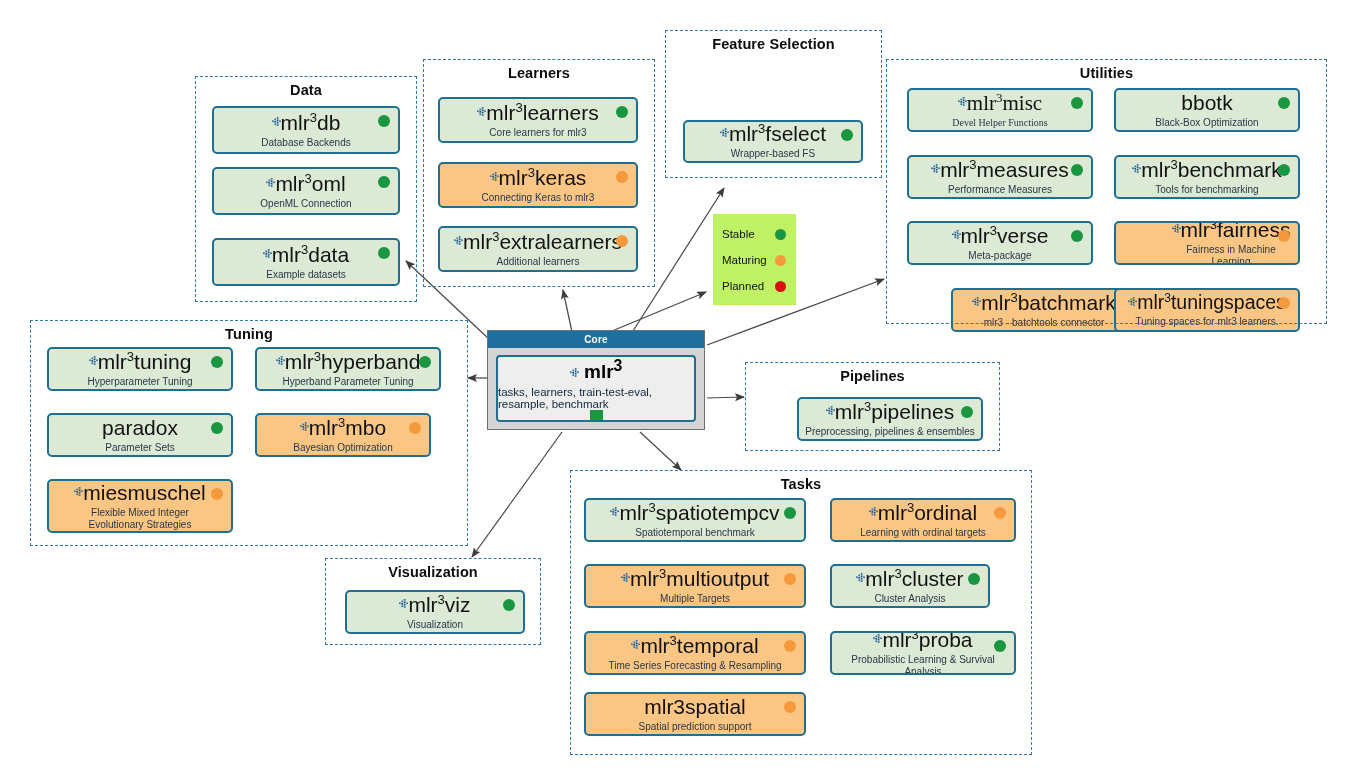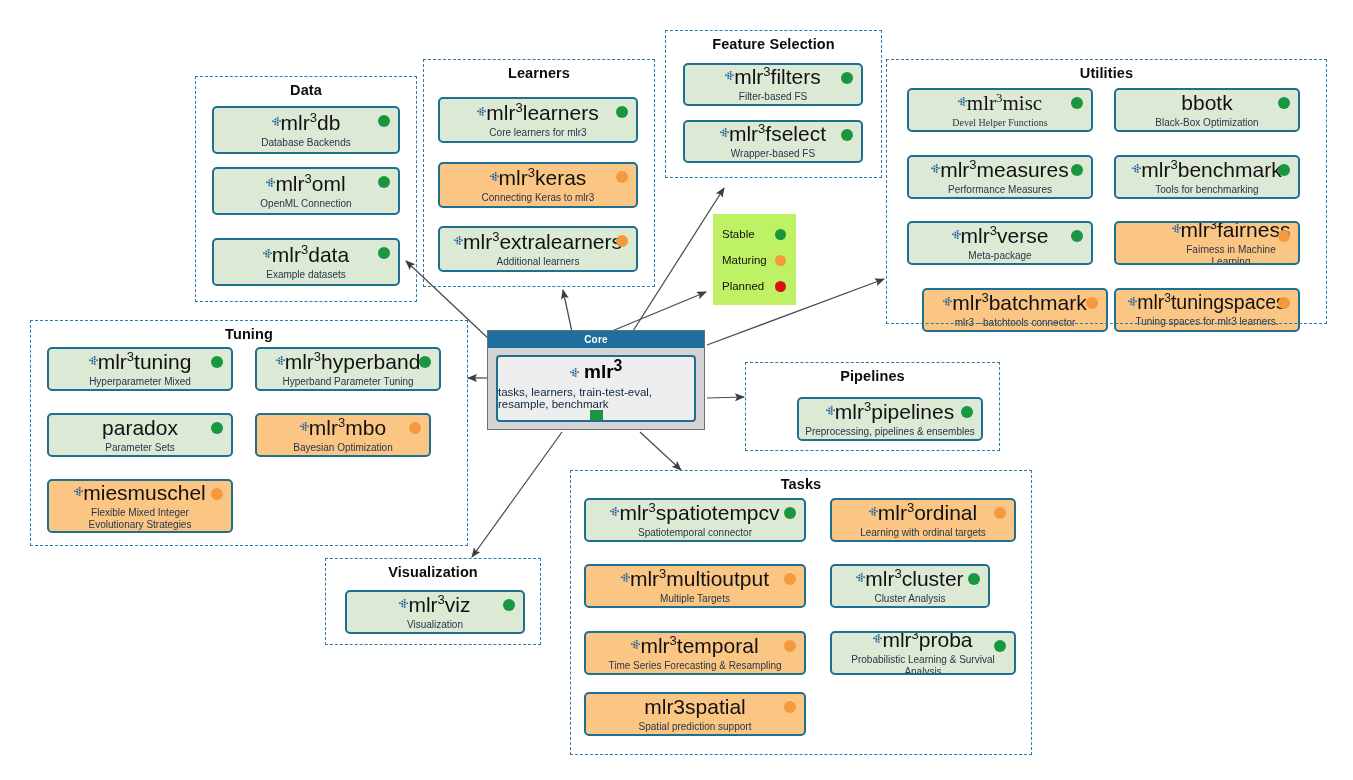--- a/index.html
+++ b/index.html
@@ -301,38 +301,20 @@
           </svg></span>
       <span class="pname">mlr<sup>3</sup>extralearners</span>
     </div>
     <div class="pdesc">Additional learners</div>
     <span class="dot maturing"></span>
   </div>
 
   <div class="group" style="left:665px; top:30px; width:217px; height:148px;">
     <div class="group-title">Feature Selection</div>
   </div>
-  <div class="pkg" style="left:683px; top:63px; width:180px; height:43px;">
-    <div class="name-row">
-      <span class="hexlogo"><svg viewBox="0 0 10 10" width="10" height="10">
-            <rect x="0" y="3.4" width="1.7" height="1.7" fill="#2b6ea8"></rect>
-            <rect x="2.4" y="1.6" width="1.7" height="1.7" fill="#2b6ea8"></rect>
-            <rect x="4.8" y="0" width="1.7" height="1.7" fill="#2b6ea8"></rect>
-            <rect x="2.4" y="4.0" width="1.7" height="1.7" fill="#1b4f7d"></rect>
-            <rect x="4.8" y="2.4" width="1.7" height="1.7" fill="#1b4f7d"></rect>
-            <rect x="4.8" y="4.8" width="1.7" height="1.7" fill="#1b4f7d"></rect>
-            <rect x="2.4" y="6.4" width="1.7" height="1.7" fill="#2b6ea8"></rect>
-            <rect x="4.8" y="7.2" width="1.7" height="1.7" fill="#2b6ea8"></rect>
-            <rect x="7.2" y="3.4" width="1.7" height="1.7" fill="#2b6ea8"></rect>
-          </svg></span>
-      <span class="pname">mlr<sup>3</sup>filters</span>
-    </div>
-    <div class="pdesc">Filter-based FS</div>
-    <span class="dot stable"></span>
-  </div>
   <div class="pkg" style="left:683px; top:120px; width:180px; height:43px;">
     <div class="name-row">
       <span class="hexlogo"><svg viewBox="0 0 10 10" width="10" height="10">
             <rect x="0" y="3.4" width="1.7" height="1.7" fill="#2b6ea8"></rect>
             <rect x="2.4" y="1.6" width="1.7" height="1.7" fill="#2b6ea8"></rect>
             <rect x="4.8" y="0" width="1.7" height="1.7" fill="#2b6ea8"></rect>
             <rect x="2.4" y="4.0" width="1.7" height="1.7" fill="#1b4f7d"></rect>
             <rect x="4.8" y="2.4" width="1.7" height="1.7" fill="#1b4f7d"></rect>
             <rect x="4.8" y="4.8" width="1.7" height="1.7" fill="#1b4f7d"></rect>
             <rect x="2.4" y="6.4" width="1.7" height="1.7" fill="#2b6ea8"></rect>
@@ -438,21 +420,21 @@
             <rect x="4.8" y="4.8" width="1.7" height="1.7" fill="#1b4f7d"></rect>
             <rect x="2.4" y="6.4" width="1.7" height="1.7" fill="#2b6ea8"></rect>
             <rect x="4.8" y="7.2" width="1.7" height="1.7" fill="#2b6ea8"></rect>
             <rect x="7.2" y="3.4" width="1.7" height="1.7" fill="#2b6ea8"></rect>
           </svg></span>
         <span class="pname">mlr<sup>3</sup>fairness</span>
       </div>
     <div class="pdesc">Fairness in Machine Learning</div>
     <span class="dot maturing"></span>
   </div>
-  <div class="pkg maturing" style="left:922px; top:288px; width:186px; height:44px;">
+  <div class="pkg maturing" style="left:951px; top:288px; width:186px; height:44px;">
     <div class="name-row">
         <span class="hexlogo"><svg viewBox="0 0 10 10" width="10" height="10">
             <rect x="0" y="3.4" width="1.7" height="1.7" fill="#2b6ea8"></rect>
             <rect x="2.4" y="1.6" width="1.7" height="1.7" fill="#2b6ea8"></rect>
             <rect x="4.8" y="0" width="1.7" height="1.7" fill="#2b6ea8"></rect>
             <rect x="2.4" y="4.0" width="1.7" height="1.7" fill="#1b4f7d"></rect>
             <rect x="4.8" y="2.4" width="1.7" height="1.7" fill="#1b4f7d"></rect>
             <rect x="4.8" y="4.8" width="1.7" height="1.7" fill="#1b4f7d"></rect>
             <rect x="2.4" y="6.4" width="1.7" height="1.7" fill="#2b6ea8"></rect>
             <rect x="4.8" y="7.2" width="1.7" height="1.7" fill="#2b6ea8"></rect>
@@ -493,21 +475,21 @@
             <rect x="4.8" y="0" width="1.7" height="1.7" fill="#2b6ea8"></rect>
             <rect x="2.4" y="4.0" width="1.7" height="1.7" fill="#1b4f7d"></rect>
             <rect x="4.8" y="2.4" width="1.7" height="1.7" fill="#1b4f7d"></rect>
             <rect x="4.8" y="4.8" width="1.7" height="1.7" fill="#1b4f7d"></rect>
             <rect x="2.4" y="6.4" width="1.7" height="1.7" fill="#2b6ea8"></rect>
             <rect x="4.8" y="7.2" width="1.7" height="1.7" fill="#2b6ea8"></rect>
             <rect x="7.2" y="3.4" width="1.7" height="1.7" fill="#2b6ea8"></rect>
           </svg></span>
         <span class="pname">mlr<sup>3</sup>tuning</span>
       </div>
-    <div class="pdesc">Hyperparameter Mixed</div>
+    <div class="pdesc">Hyperparameter Tuning</div>
     <span class="dot stable"></span>
   </div>
   <div class="pkg" style="left:255px; top:347px; width:186px; height:44px;">
     <div class="name-row">
         <span class="hexlogo"><svg viewBox="0 0 10 10" width="10" height="10">
             <rect x="0" y="3.4" width="1.7" height="1.7" fill="#2b6ea8"></rect>
             <rect x="2.4" y="1.6" width="1.7" height="1.7" fill="#2b6ea8"></rect>
             <rect x="4.8" y="0" width="1.7" height="1.7" fill="#2b6ea8"></rect>
             <rect x="2.4" y="4.0" width="1.7" height="1.7" fill="#1b4f7d"></rect>
             <rect x="4.8" y="2.4" width="1.7" height="1.7" fill="#1b4f7d"></rect>
@@ -599,21 +581,21 @@
             <rect x="4.8" y="0" width="1.7" height="1.7" fill="#2b6ea8"></rect>
             <rect x="2.4" y="4.0" width="1.7" height="1.7" fill="#1b4f7d"></rect>
             <rect x="4.8" y="2.4" width="1.7" height="1.7" fill="#1b4f7d"></rect>
             <rect x="4.8" y="4.8" width="1.7" height="1.7" fill="#1b4f7d"></rect>
             <rect x="2.4" y="6.4" width="1.7" height="1.7" fill="#2b6ea8"></rect>
             <rect x="4.8" y="7.2" width="1.7" height="1.7" fill="#2b6ea8"></rect>
             <rect x="7.2" y="3.4" width="1.7" height="1.7" fill="#2b6ea8"></rect>
           </svg></span>
         <span class="pname">mlr<sup>3</sup>spatiotempcv</span>
       </div>
-    <div class="pdesc">Spatiotemporal connector</div>
+    <div class="pdesc">Spatiotemporal benchmark</div>
     <span class="dot stable"></span>
   </div>
   <div class="pkg maturing" style="left:830px; top:498px; width:186px; height:44px;">
     <div class="name-row">
         <span class="hexlogo"><svg viewBox="0 0 10 10" width="10" height="10">
             <rect x="0" y="3.4" width="1.7" height="1.7" fill="#2b6ea8"></rect>
             <rect x="2.4" y="1.6" width="1.7" height="1.7" fill="#2b6ea8"></rect>
             <rect x="4.8" y="0" width="1.7" height="1.7" fill="#2b6ea8"></rect>
             <rect x="2.4" y="4.0" width="1.7" height="1.7" fill="#1b4f7d"></rect>
             <rect x="4.8" y="2.4" width="1.7" height="1.7" fill="#1b4f7d"></rect>

